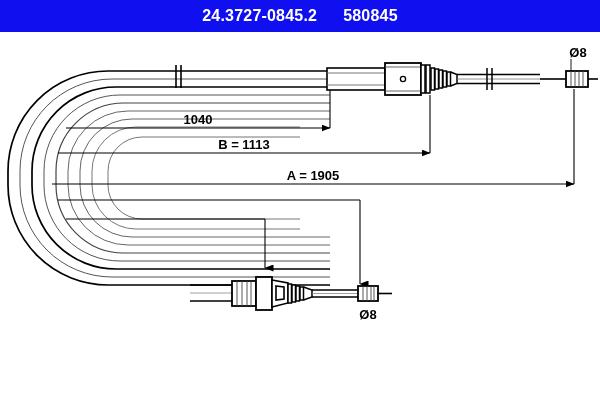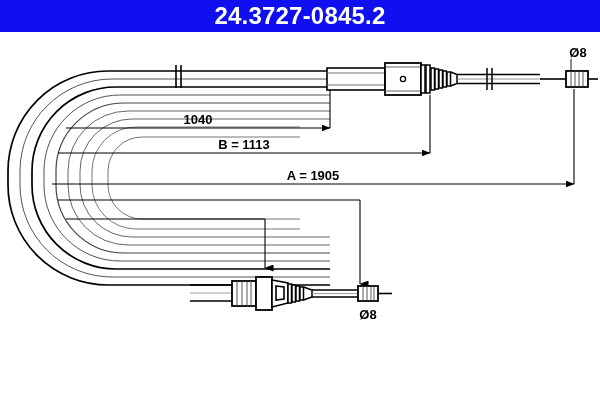--- a/index.html
+++ b/index.html
@@ -29,21 +29,21 @@
     background: #0f0fef;
     display: flex;
     align-items: center;
     justify-content: center;
     gap: 26px;
   }
   #header-bar .htxt {
     color: #ffffff;
     font-family: "Liberation Sans", sans-serif;
     font-weight: bold;
-    font-size: 24px;
+    font-size: 16px;
     letter-spacing: 0.2px;
     line-height: 1;
     white-space: pre;
   }
   
   #drawing-area {
     position: absolute;
     left: 0;
     top: 32px;
     width: 600px;
@@ -68,20 +68,21 @@
     fill: #000000;
   }
 </style>
 </head>
 <body>
 
 <div id="page">
 
   <div id="header-bar">
     <span class="htxt">24.3727-0845.2</span>
+    <span class="htxt">580845</span>
   </div>
 
   <div id="drawing-area">
     <svg id="drawing-svg" viewBox="0 0 600 368" xmlns="http://www.w3.org/2000/svg">
       <defs>
         <marker id="arrEnd" markerWidth="9" markerHeight="7" refX="8.5" refY="3.5" orient="auto" markerUnits="userSpaceOnUse">
           <path d="M0,0 L9,3.5 L0,7 z" fill="#000"></path>
         </marker>
         <marker id="arrDown" markerWidth="7" markerHeight="9" refX="3.5" refY="8.5" orient="auto" markerUnits="userSpaceOnUse">
           <path d="M0,0 L7,0 L3.5,9 z" fill="#000"></path>

